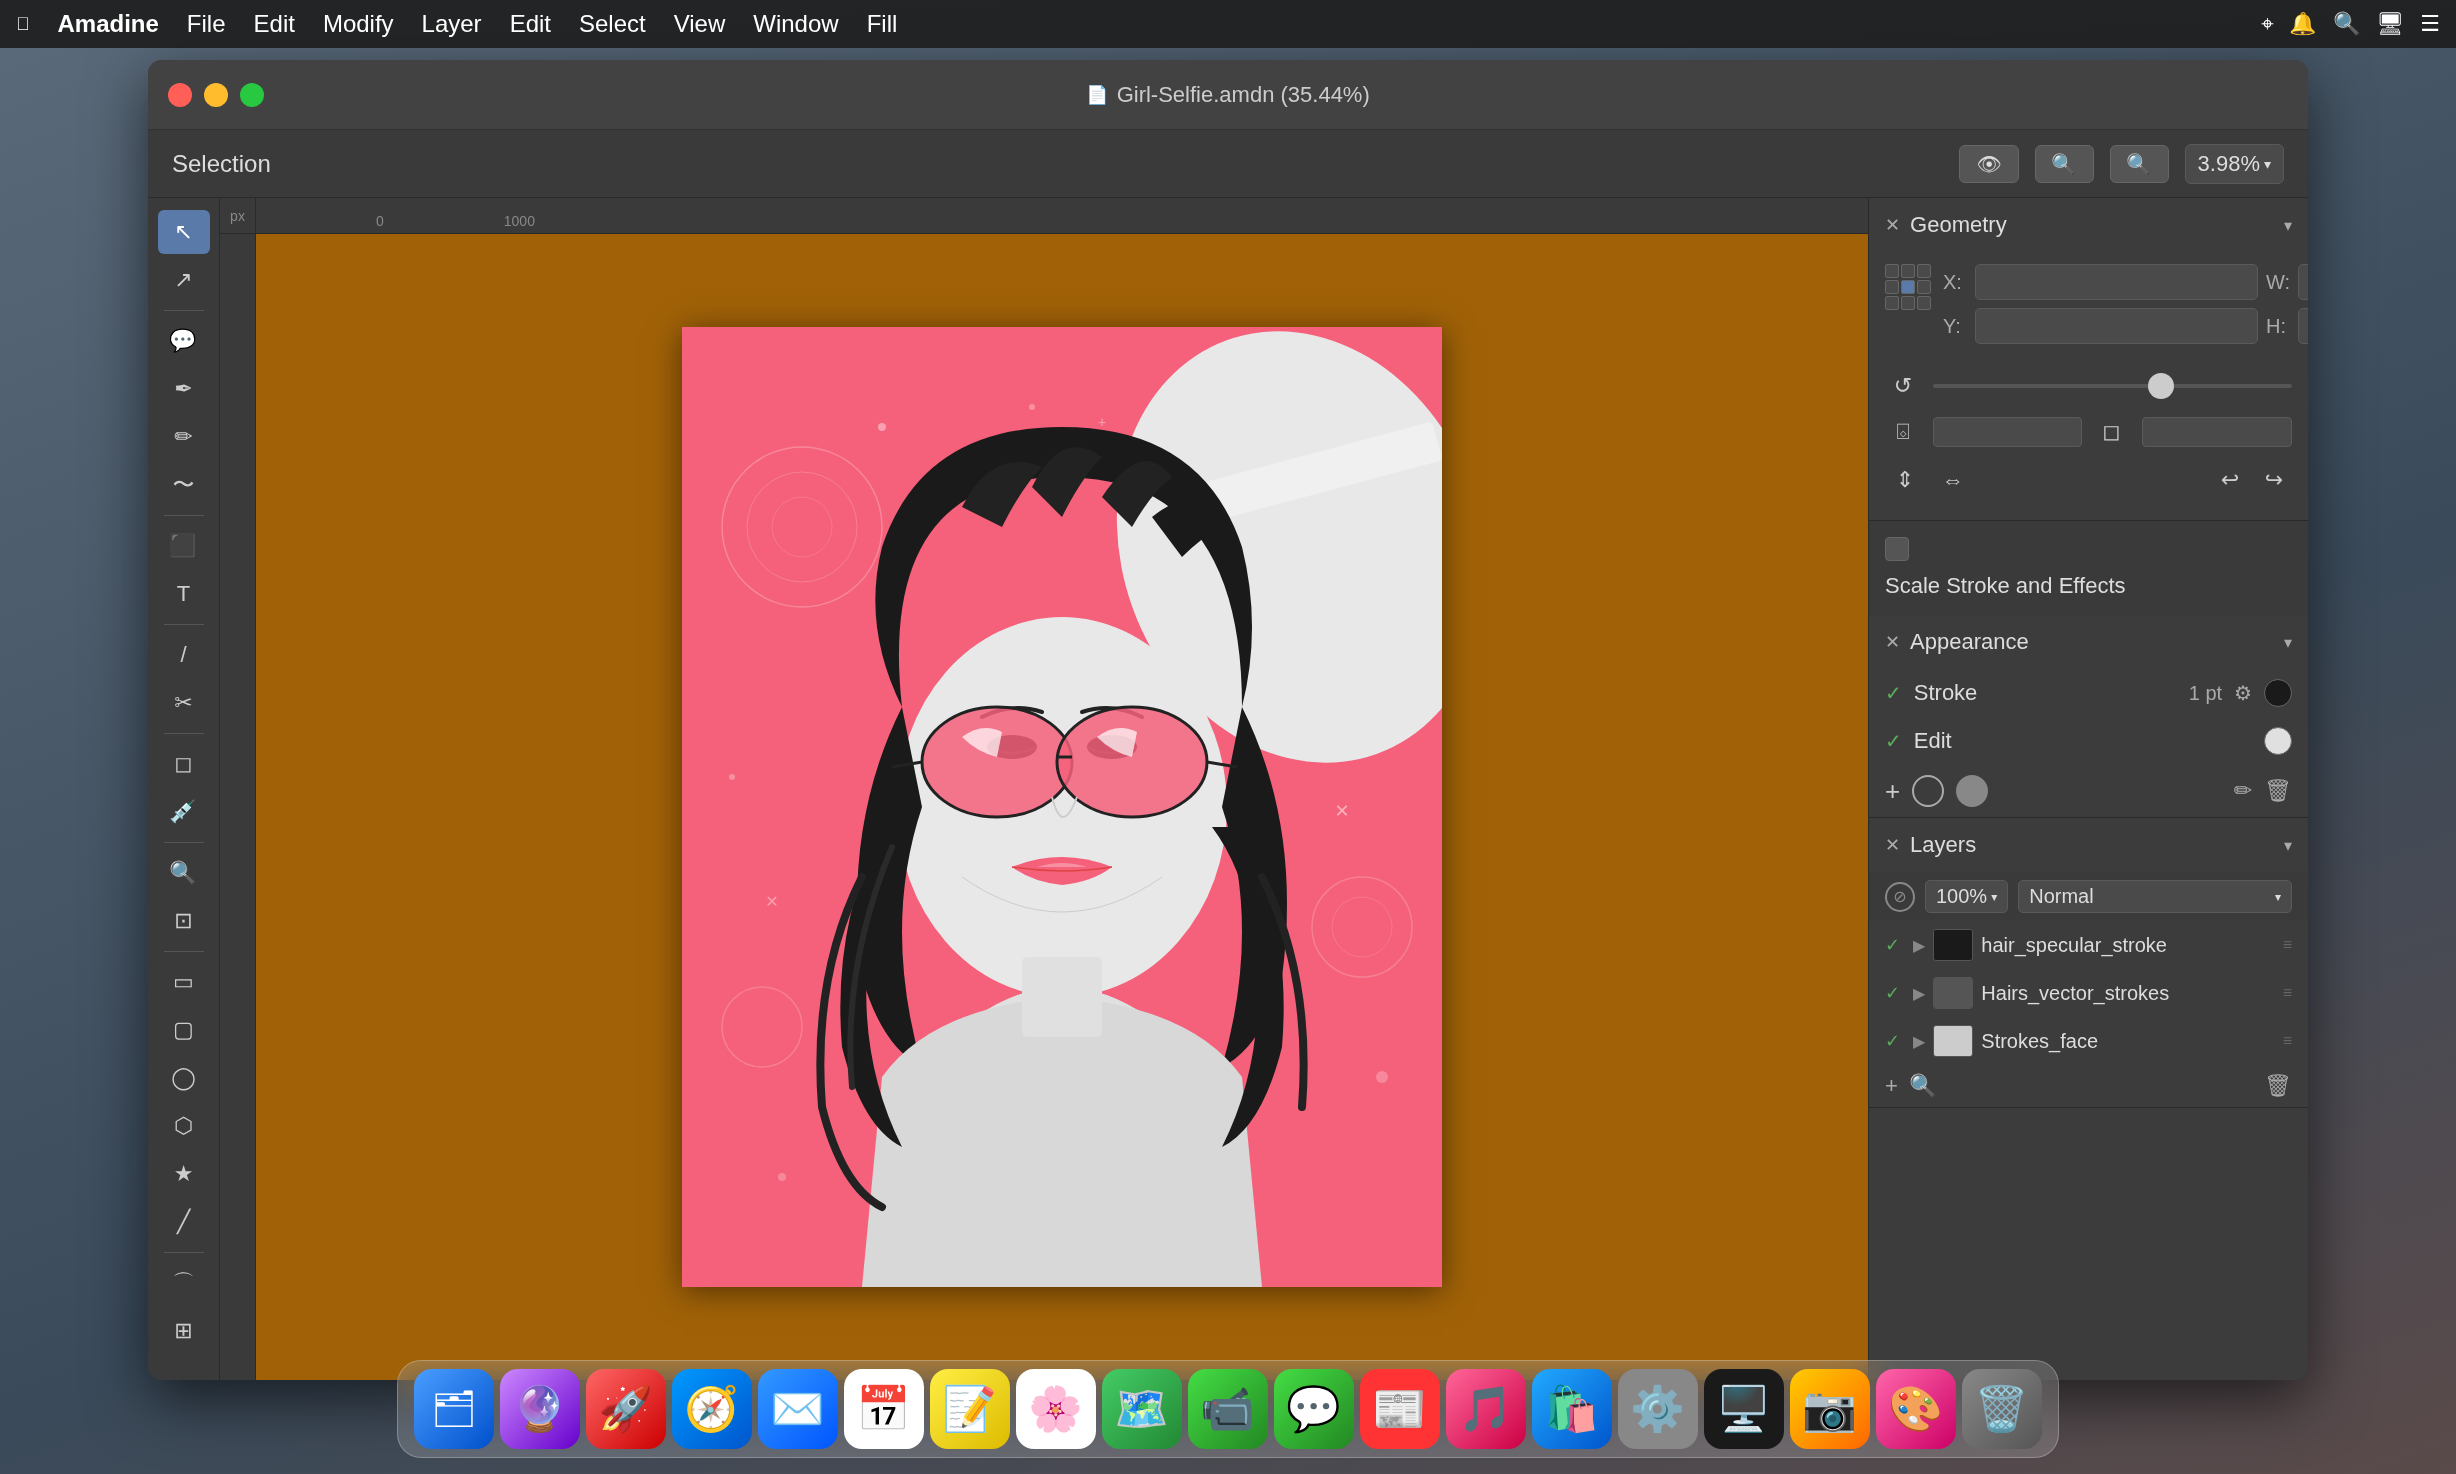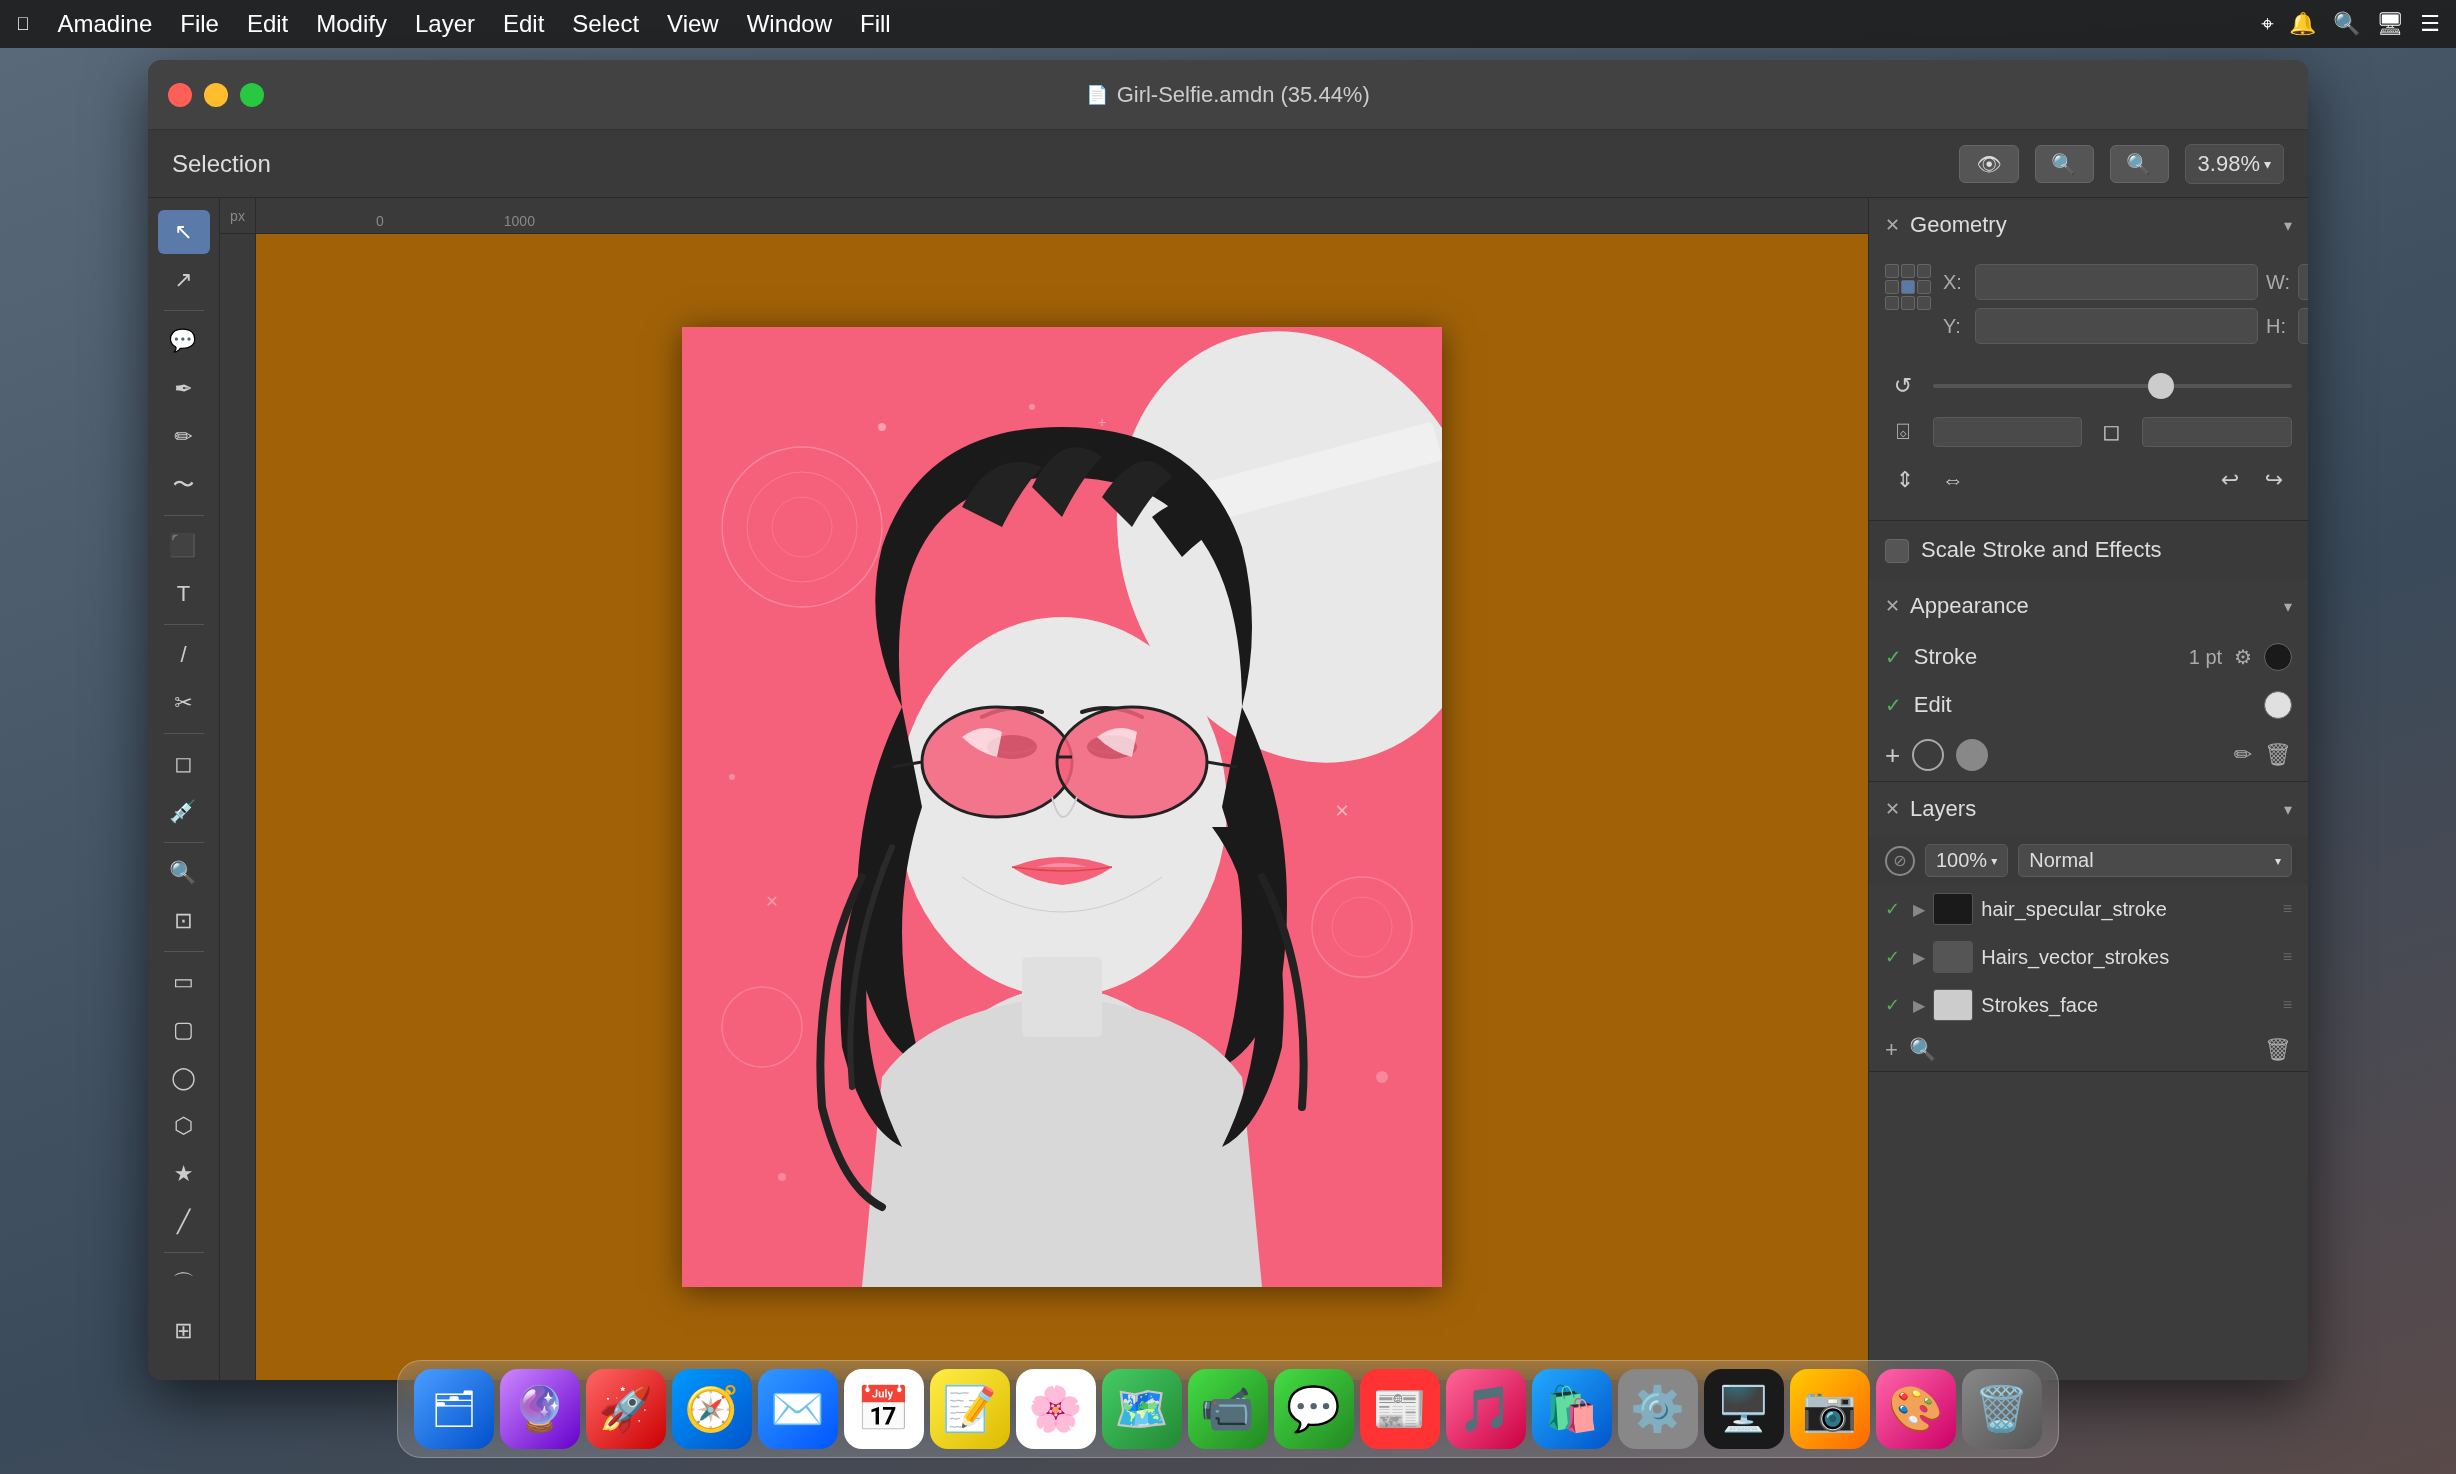--- a/index.html
+++ b/index.html
@@ -36,21 +36,21 @@
       margin-right: 12px;
       color: #fff;
     }
     .menubar-item {
       color: #fff;
       font-size: 24px;
       padding: 4px 12px;
       border-radius: 4px;
       cursor: pointer;
     }
-    .menubar-item.app-name { font-weight: 400; }
+    .menubar-item.app-name { font-weight: 700; }
     .menubar-right {
       margin-left: auto;
       display: flex;
       align-items: center;
       gap: 16px;
     }
     .menubar-right-icon {
       color: #fff;
       font-size: 22px;
     }
@@ -374,24 +374,25 @@
     }
     .undo-redo {
       display: flex;
       gap: 8px;
       margin-left: auto;
     }
 
     
     .scale-stroke-row {
       display: flex;
-      align-items: flex-end;
+      align-items: flex-start;
       gap: 12px;
       padding: 16px;
       background: #3a3a3a;
+      flex-direction: column;
     }
     .checkbox-box {
       width: 24px;
       height: 24px;
       border: 1px solid #666;
       border-radius: 4px;
       background: #555;
       display: flex;
       align-items: center;
       justify-content: center;

